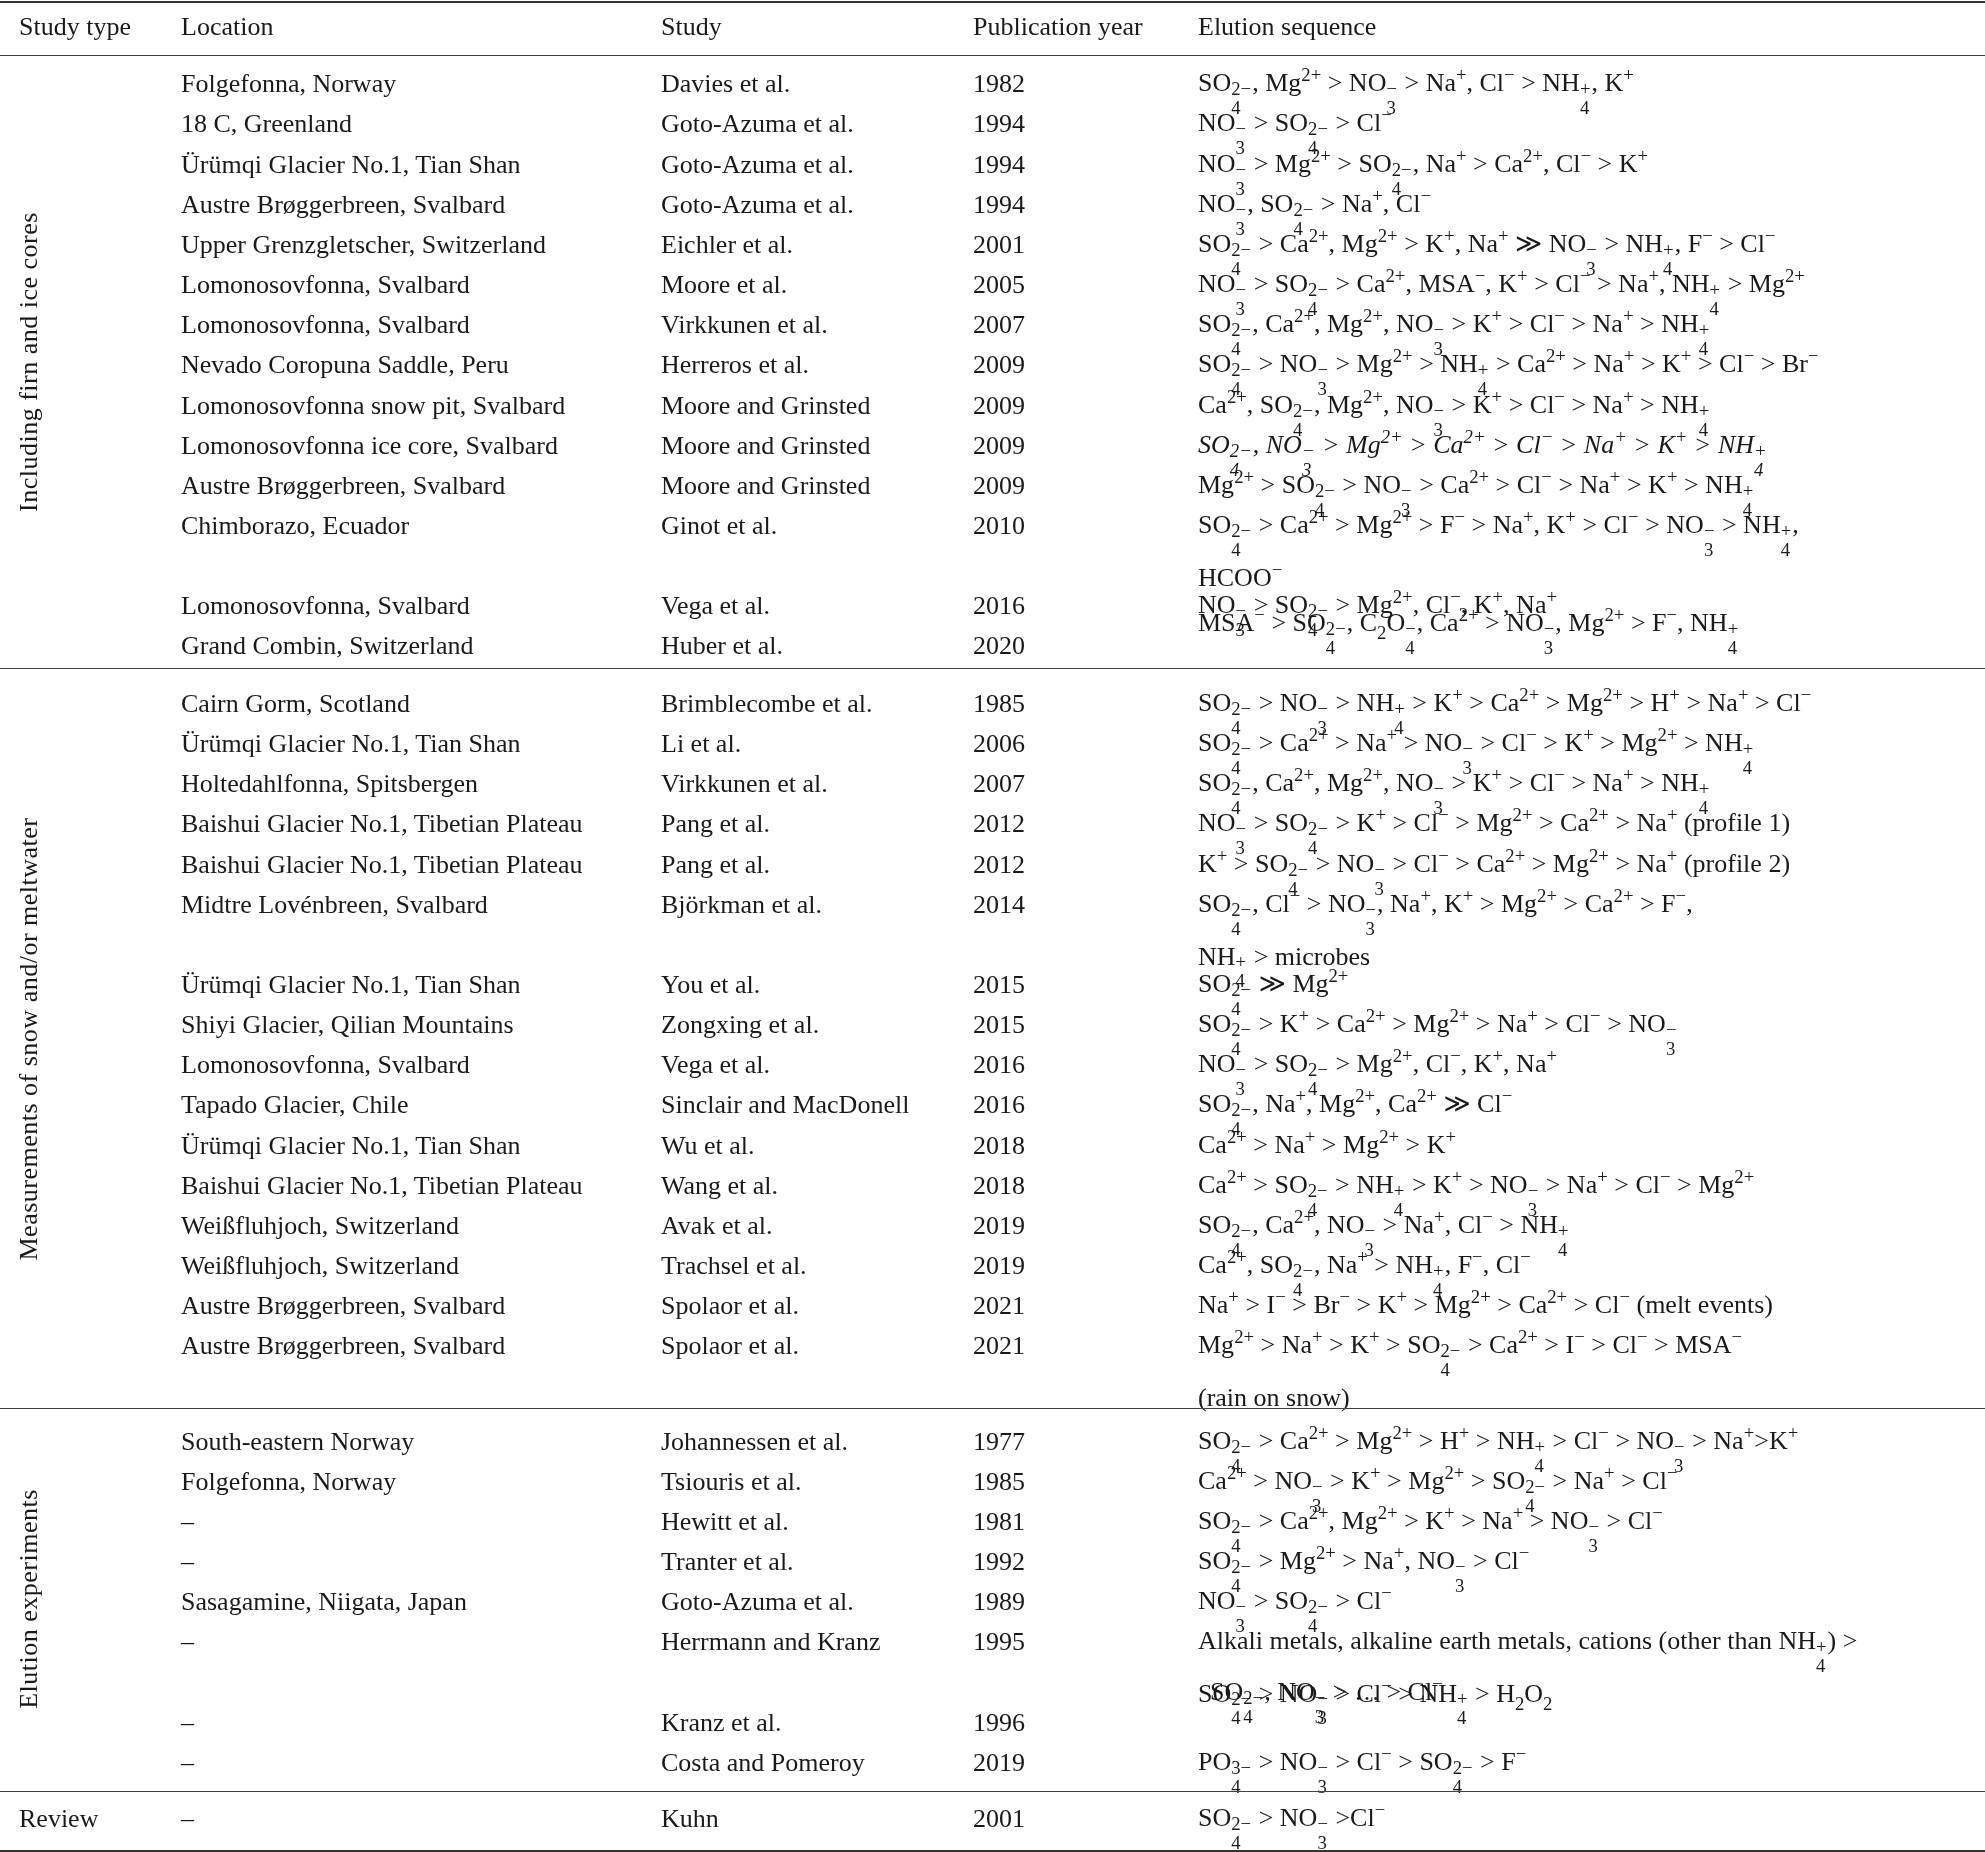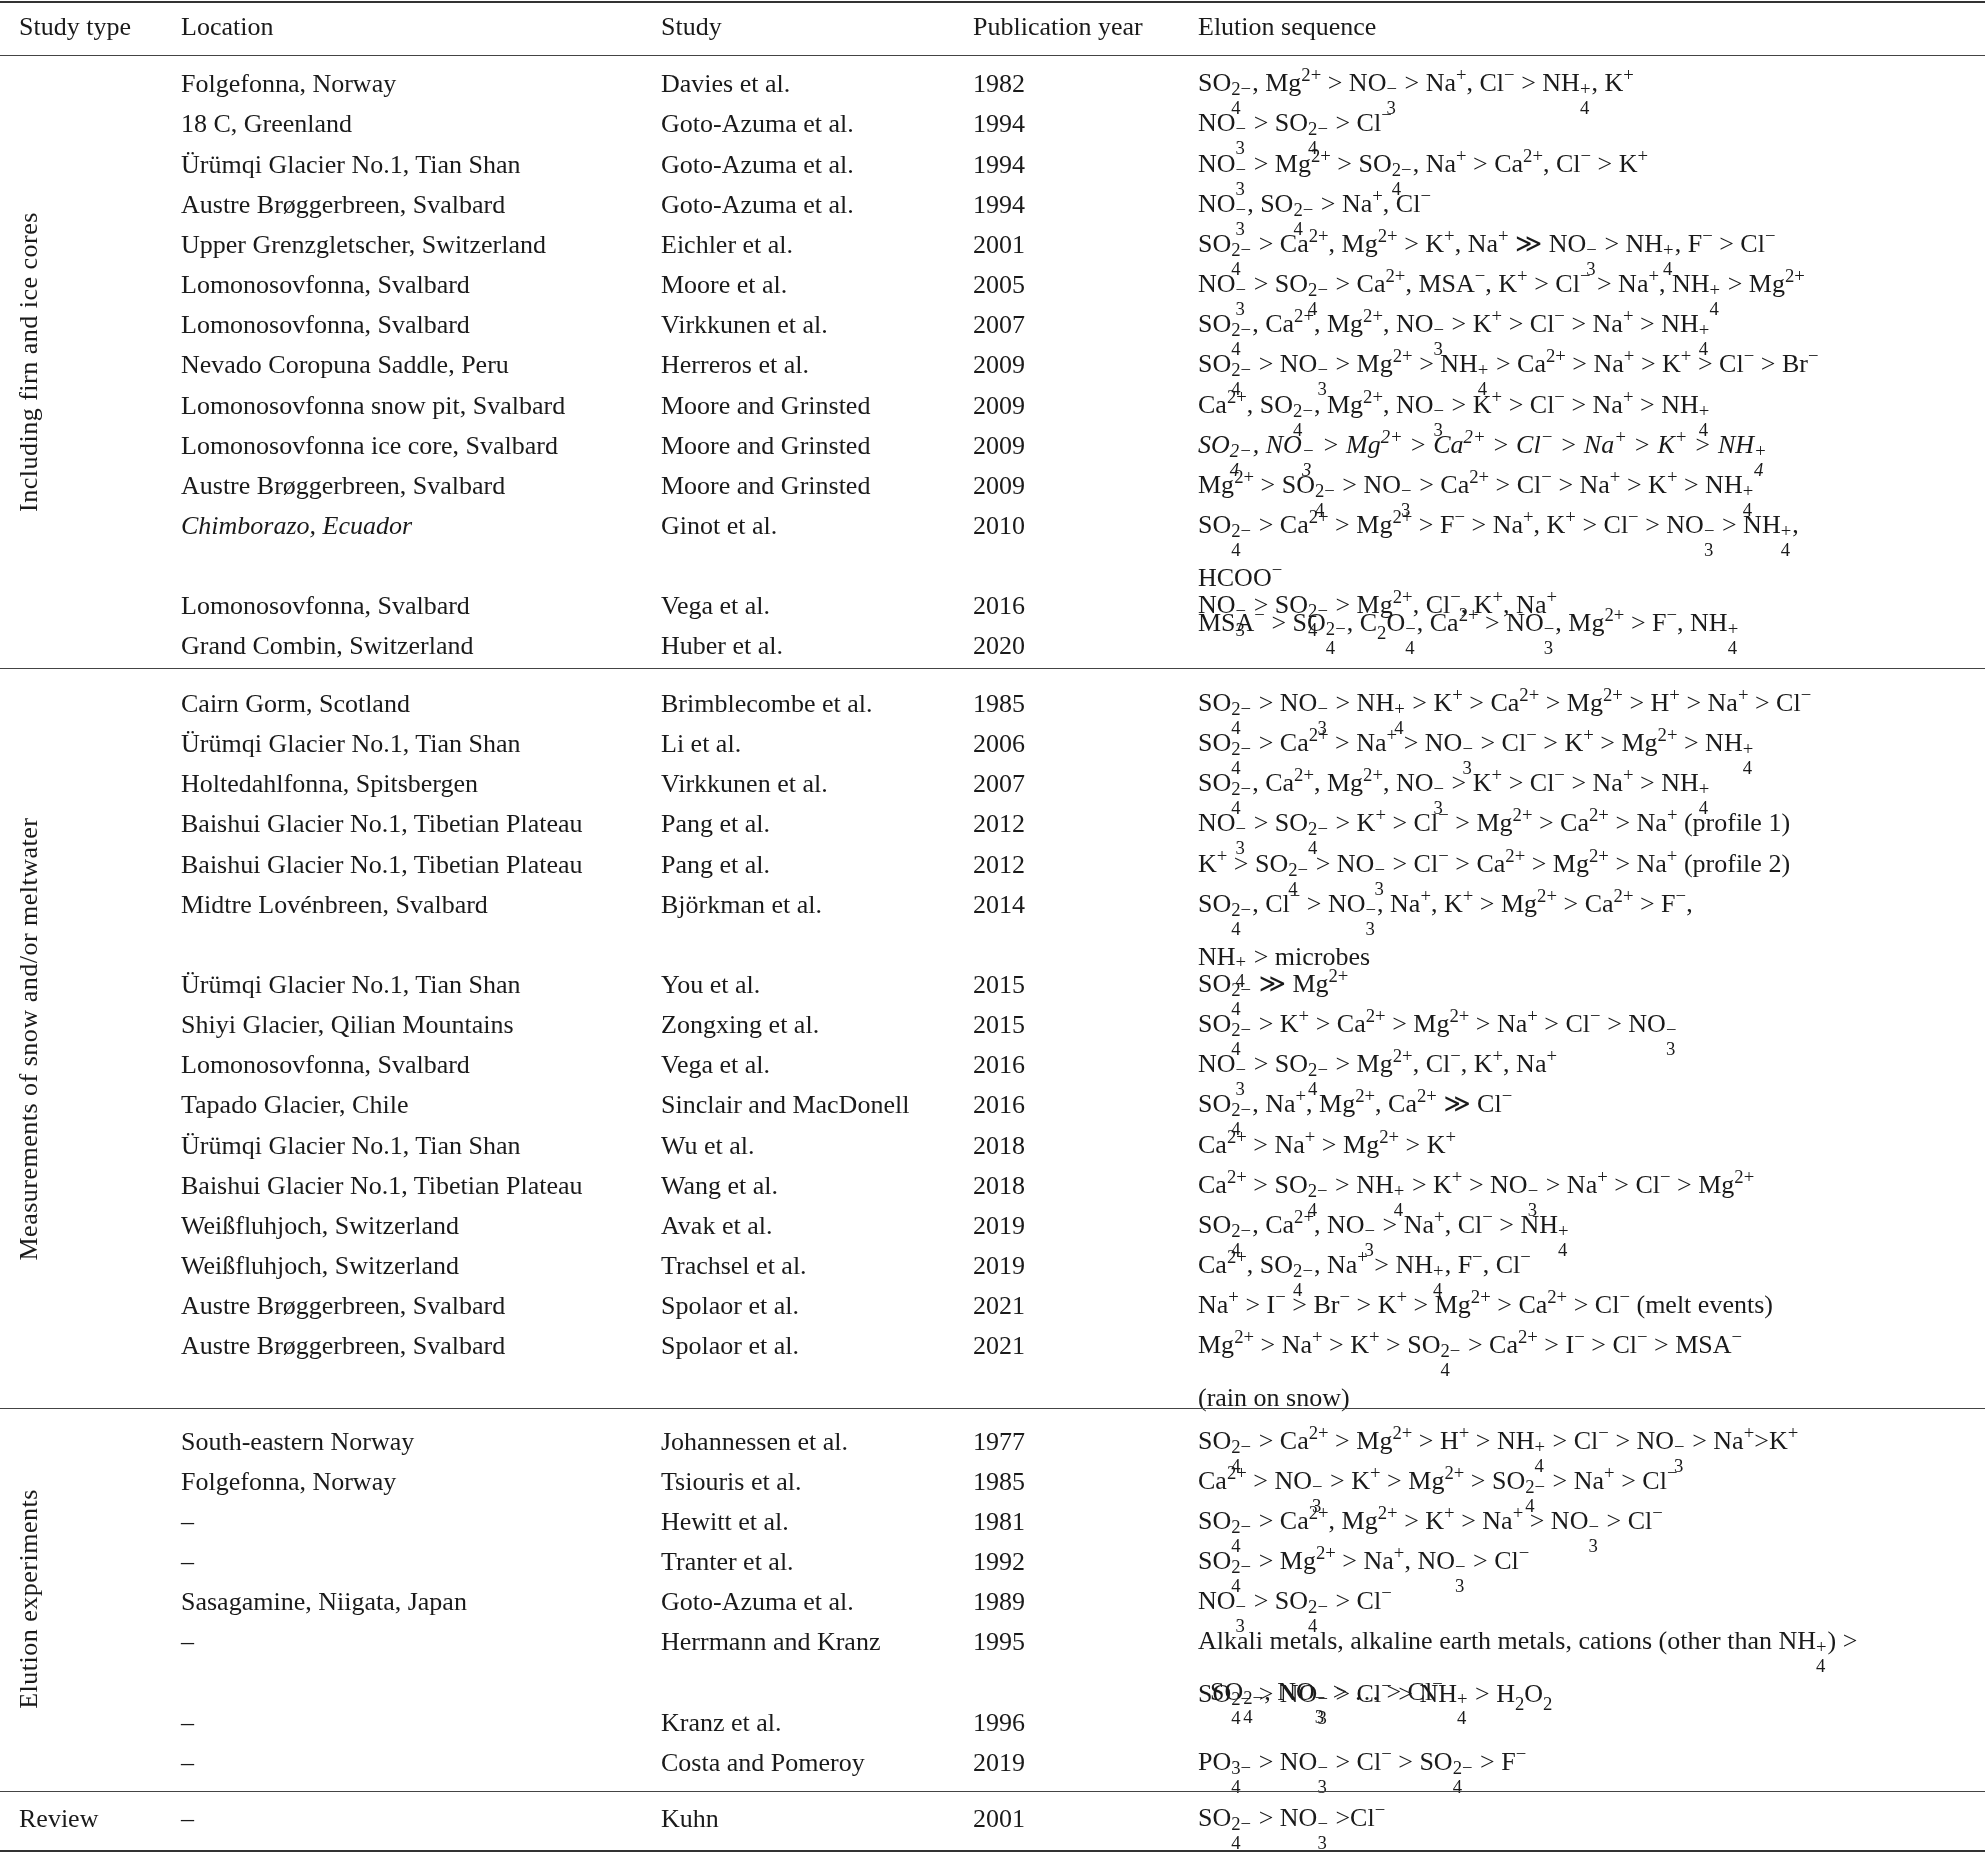--- a/index.html
+++ b/index.html
@@ -167,21 +167,21 @@
       <div class="cell c-elu chem" style="top: 469px; line-height: 40px; margin-top: -3.8px;">Mg<sup>2+</sup> &gt; SO<span style="display: inline-flex; flex-direction: column; vertical-align: -0.35em; line-height: 0.85; font-size: 0.72em; margin-right: 1px;">
           <span style="transform: translateY(-0.15em);">2−</span>
           <span>4</span>
         </span> &gt; NO<span style="display: inline-flex; flex-direction: column; vertical-align: -0.35em; line-height: 0.85; font-size: 0.72em; margin-right: 1px;">
           <span style="transform: translateY(-0.15em);">−</span>
           <span>3</span>
         </span> &gt; Ca<sup>2+</sup> &gt; Cl<sup>−</sup> &gt; Na<sup>+</sup> &gt; K<sup>+</sup> &gt; NH<span style="display: inline-flex; flex-direction: column; vertical-align: -0.35em; line-height: 0.85; font-size: 0.72em; margin-right: 1px;">
           <span style="transform: translateY(-0.15em);">+</span>
           <span>4</span>
         </span></div>
-      <div class="cell c-loc" style="top: 509px; font-style: italic;">Chimborazo, Ecuador</div>
+      <div class="cell c-loc" style="top: 509px;">Chimborazo, Ecuador</div>
       <div class="cell c-study" style="top: 509px;">Ginot et al.</div>
       <div class="cell c-year" style="top: 509px;">2010</div>
       <div class="cell c-elu chem" style="top: 509px; line-height: 40px; margin-top: -3.8px;">SO<span style="display: inline-flex; flex-direction: column; vertical-align: -0.35em; line-height: 0.85; font-size: 0.72em; margin-right: 1px;">
           <span style="transform: translateY(-0.15em);">2−</span>
           <span>4</span>
         </span> &gt; Ca<sup>2+</sup> &gt; Mg<sup>2+</sup> &gt; F<sup>−</sup> &gt; Na<sup>+</sup>,  K<sup>+</sup> &gt;  Cl<sup>−</sup> &gt; NO<span style="display: inline-flex; flex-direction: column; vertical-align: -0.35em; line-height: 0.85; font-size: 0.72em; margin-right: 1px;">
           <span style="transform: translateY(-0.15em);">−</span>
           <span>3</span>
         </span> &gt; NH<span style="display: inline-flex; flex-direction: column; vertical-align: -0.35em; line-height: 0.85; font-size: 0.72em; margin-right: 1px;">
           <span style="transform: translateY(-0.15em);">+</span>

